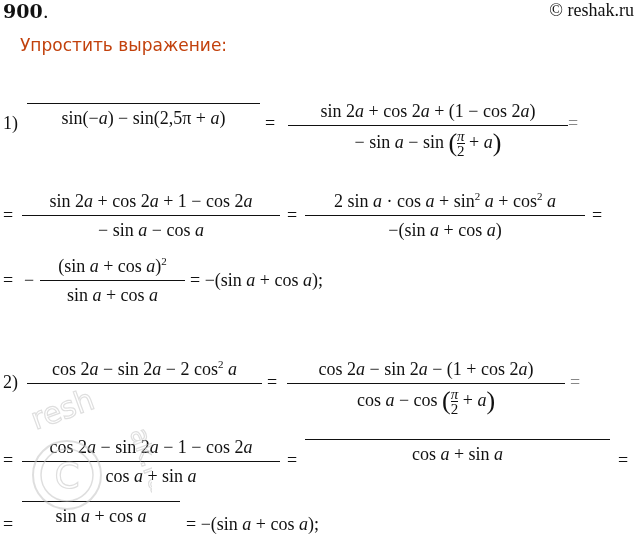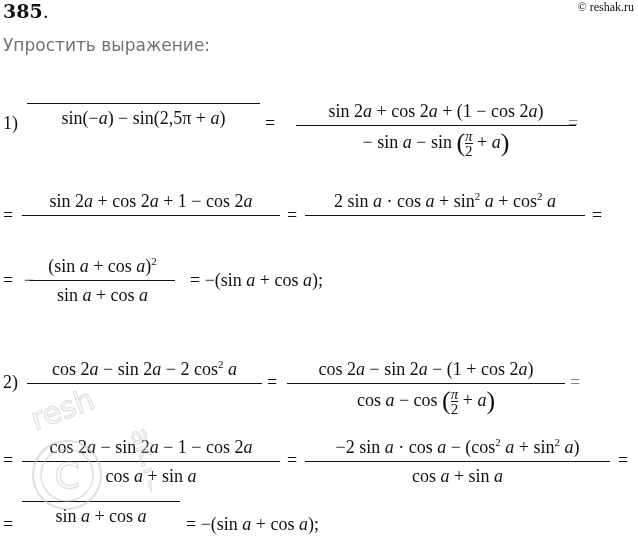--- a/index.html
+++ b/index.html
@@ -4,22 +4,22 @@
   <style>
     html, body { margin: 0; padding: 0; background: #ffffff; }
     body {
       width: 638px; height: 553px; position: relative; overflow: hidden;
       font-family: "DejaVu Serif", "Liberation Serif", serif;
       color: #111;
     }
     .abs { position: absolute; white-space: nowrap; }
     .problem-num { left: 3px; top: 0px; font-size: 19px; font-weight: bold; font-family: "DejaVu Serif", serif; }
     .problem-num .dot { font-weight: normal; }
-    .copyright { right: 4px; top: 0px; font-size: 12px; font-family: "Liberation Serif", serif; }
-    .task { left: 3px; top: 35px; font-size: 17px; font-family: "DejaVu Sans", sans-serif; color: #737373; }
+    .copyright { right: 4px; top: 0px; font-size: 18px; font-family: "Liberation Serif", serif; }
+    .task { left: 20px; top: 35px; font-size: 17px; font-family: "DejaVu Sans", sans-serif; color: #c2410c; }
 
     .math { font-family: "Liberation Serif", "DejaVu Serif", serif; font-size: 18px; }
     .frac { position: absolute; text-align: center; }
     .frac .num { display: block; line-height: 22px; padding: 0 2px; }
     .frac .bar { display: block; height: 1.4px; background: #111; margin: 3px 0 3px 0; }
     .frac .den { display: block; line-height: 22px; padding: 0 2px; }
     i.v { font-style: italic; }
     sup { font-size: 11px; vertical-align: 7px; line-height: 0; }
     .eq { position: absolute; font-size: 18px; font-family: "Liberation Serif", serif; }
     .lbl { position: absolute; font-size: 18px; font-family: "Liberation Serif", serif; }
@@ -30,54 +30,56 @@
     .bigp { font-size: 26px; vertical-align: -3px; }
 
     .watermark {
       position: absolute; left: 22px; top: 390px; width: 130px; height: 130px;
       pointer-events: none; opacity: 0.55;
     }
   </style>
 </head>
 <body>
 
-<div class="abs problem-num"><span>385</span><span class="dot">.</span></div>
+<div class="abs problem-num"><span>900</span><span class="dot">.</span></div>
 <div class="abs copyright">© reshak.ru</div>
 <div class="abs task">Упростить выражение:</div>
 
 <div class="lbl" style="left:3px; top:113px;">1)</div>
 
 <div class="frac math" style="left:27px; top:100px; width:233px;">
   <span class="bar"></span>
   <span class="den">sin(−<i class="v">a</i>) − sin(2,5π + <i class="v">a</i>)</span>
 </div>
 <div class="eq" style="left:265px; top:113px;">=</div>
 
-<div class="frac math" style="left:296px; top:100px; width:280px;">
+<div class="frac math" style="left:288px; top:100px; width:280px;">
   <span class="num">sin 2<i class="v">a</i> + cos 2<i class="v">a</i> + (1 − cos 2<i class="v">a</i>)</span>
   <span class="bar"></span>
   <span class="den">− sin <i class="v">a</i> − sin <span class="bigp">(</span><span class="smallfrac"><span class="sn">π</span><span class="sb"></span><span class="sd">2</span></span> + <i class="v">a</i><span class="bigp">)</span></span>
 </div>
 <div class="eq" style="left:568px; top:113px; color:#888;">=</div>
 
 <div class="eq" style="left:3px; top:205px;">=</div>
 <div class="frac math" style="left:22px; top:190px; width:258px;">
   <span class="num">sin 2<i class="v">a</i> + cos 2<i class="v">a</i> + 1 − cos 2<i class="v">a</i></span>
   <span class="bar"></span>
+  <span class="den">− sin <i class="v">a</i> − cos <i class="v">a</i></span>
 </div>
 <div class="eq" style="left:287px; top:205px;">=</div>
 <div class="frac math" style="left:305px; top:190px; width:280px;">
   <span class="num">2 sin <i class="v">a</i> · cos <i class="v">a</i> + sin<sup>2</sup> <i class="v">a</i> + cos<sup>2</sup> <i class="v">a</i></span>
   <span class="bar"></span>
+  <span class="den">−(sin <i class="v">a</i> + cos <i class="v">a</i>)</span>
 </div>
 <div class="eq" style="left:592px; top:205px;">=</div>
 
 <div class="eq" style="left:3px; top:270px;">=</div>
 <div class="eq" style="left:24px; top:270px;">−</div>
-<div class="frac math" style="left:30px; top:255px; width:145px;">
+<div class="frac math" style="left:40px; top:255px; width:145px;">
   <span class="num">(sin <i class="v">a</i> + cos <i class="v">a</i>)<sup>2</sup></span>
   <span class="bar"></span>
   <span class="den">sin <i class="v">a</i> + cos <i class="v">a</i></span>
 </div>
 <div class="eq math" style="left:190px; top:270px;">= −(sin <i class="v">a</i> + cos <i class="v">a</i>);</div>
 
 <div class="lbl" style="left:3px; top:372px;">2)</div>
 
 <div class="frac math" style="left:27px; top:358px; width:235px;">
   <span class="num">cos 2<i class="v">a</i> − sin 2<i class="v">a</i> − 2 cos<sup>2</sup> <i class="v">a</i></span>
@@ -93,21 +95,20 @@
 <div class="eq" style="left:570px; top:372px; color:#888;">=</div>
 
 <div class="eq" style="left:3px; top:450px;">=</div>
 <div class="frac math" style="left:22px; top:436px; width:258px;">
   <span class="num">cos 2<i class="v">a</i> − sin 2<i class="v">a</i> − 1 − cos 2<i class="v">a</i></span>
   <span class="bar"></span>
   <span class="den">cos <i class="v">a</i> + sin <i class="v">a</i></span>
 </div>
 <div class="eq" style="left:287px; top:450px;">=</div>
 <div class="frac math" style="left:305px; top:436px; width:305px;">
-  <span class="num">−2 sin <i class="v">a</i> · cos <i class="v">a</i> − (cos<sup>2</sup> <i class="v">a</i> + sin<sup>2</sup> <i class="v">a</i>)</span>
   <span class="bar"></span>
   <span class="den">cos <i class="v">a</i> + sin <i class="v">a</i></span>
 </div>
 <div class="eq" style="left:618px; top:450px;">=</div>
 
 <div class="eq" style="left:3px; top:514px;">=</div>
 <div class="frac math" style="left:22px; top:498px; width:158px;">
   <span class="bar"></span>
   <span class="den">sin <i class="v">a</i> + cos <i class="v">a</i></span>
 </div>

